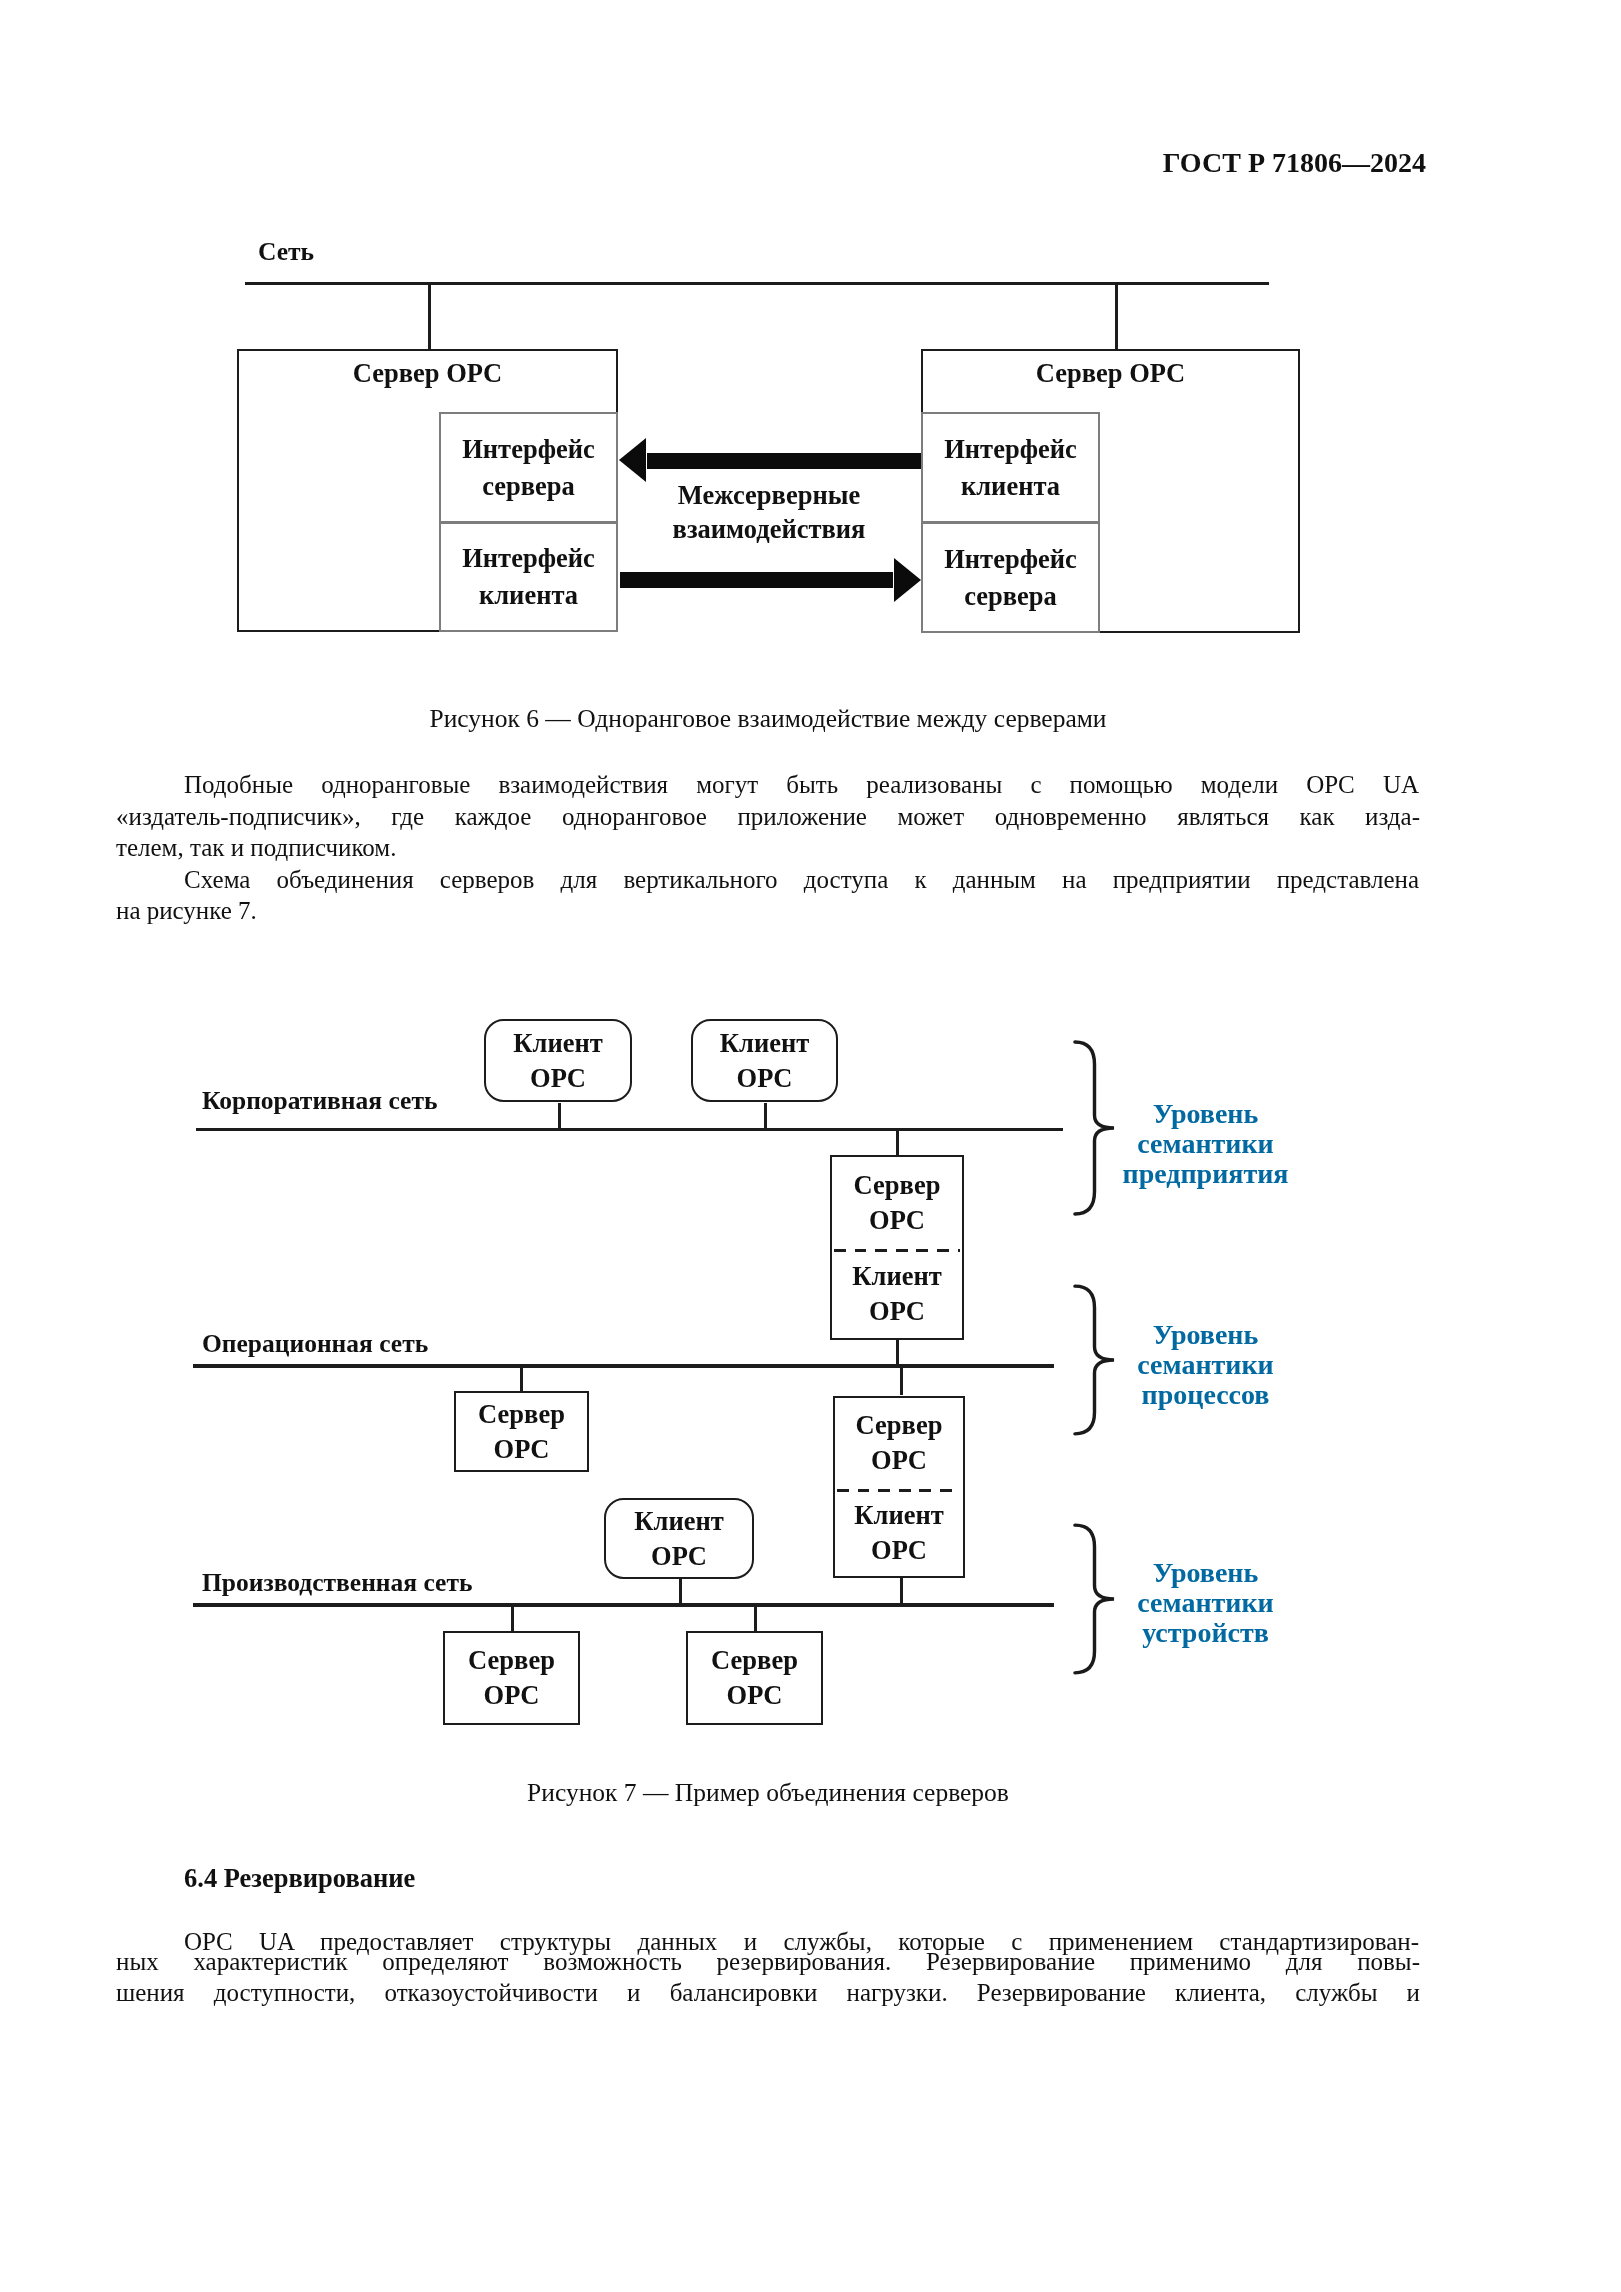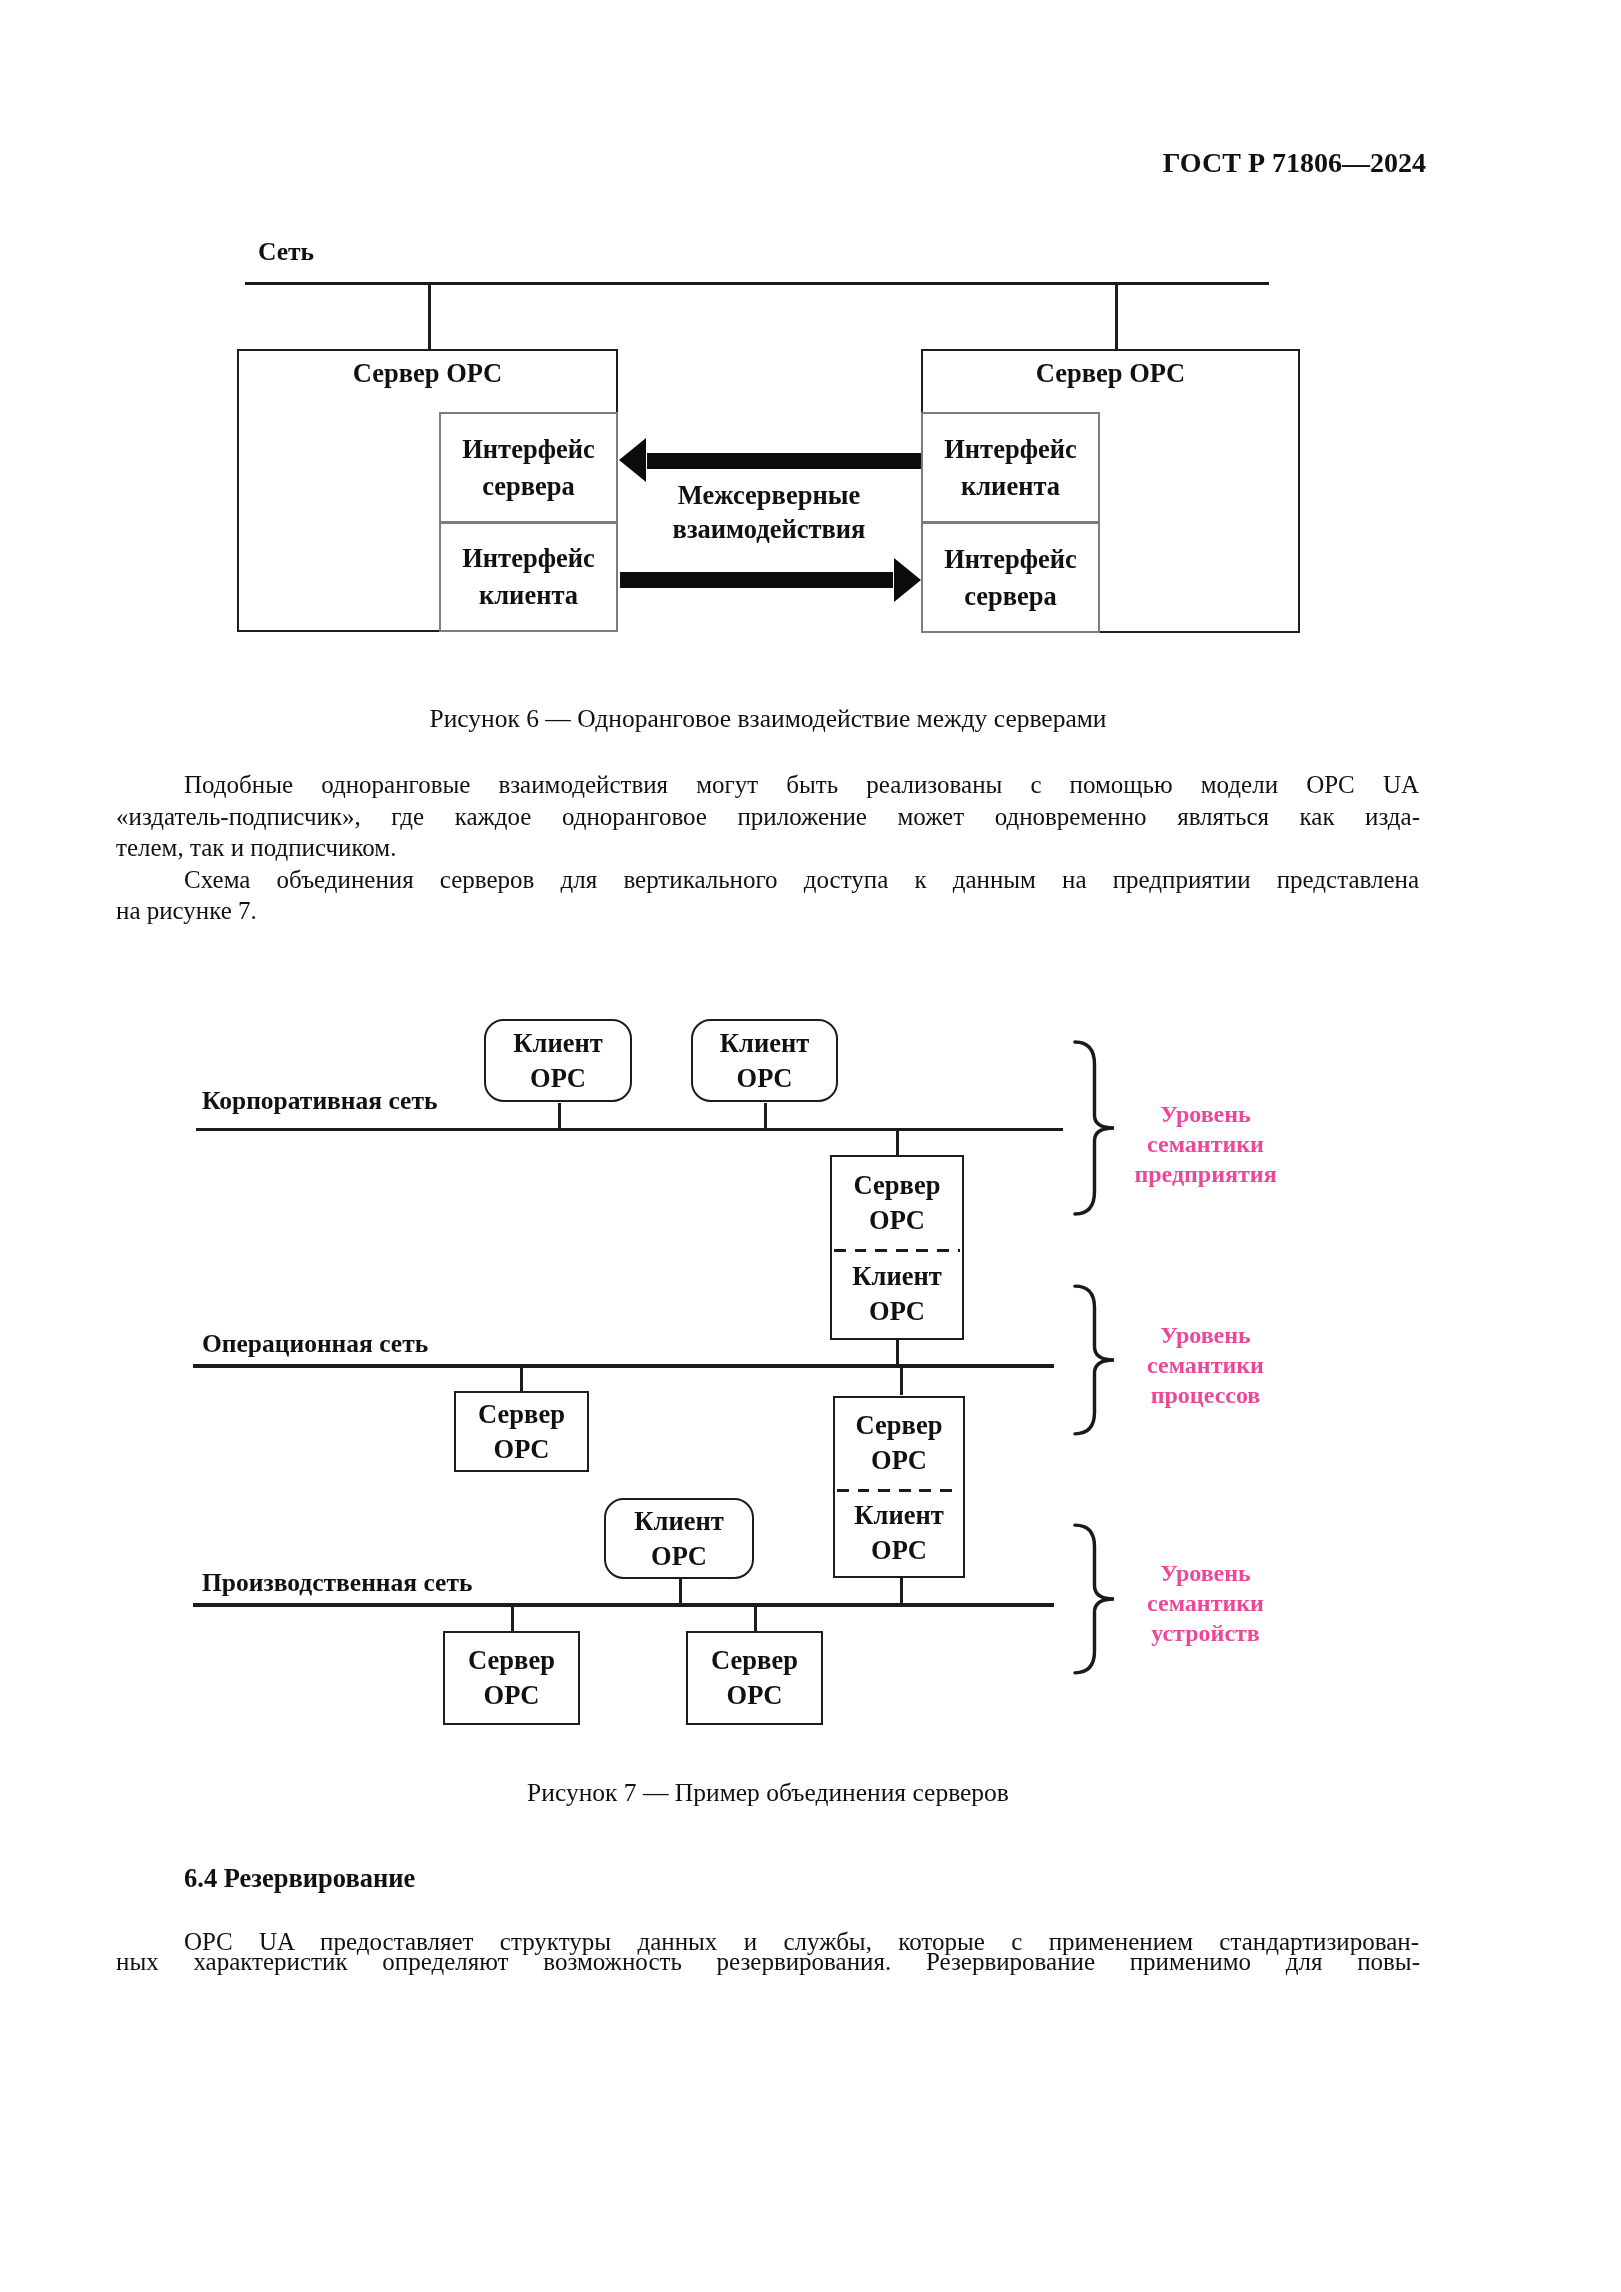--- a/index.html
+++ b/index.html
@@ -15,21 +15,21 @@
   .gbox{border:2.9px solid #7d7d7d;}
   .rbox{border-radius:19.6px;}
   .boxlbl{
     position:absolute;display:flex;align-items:center;justify-content:center;
     text-align:center;font-weight:bold;font-size:26.5px;line-height:37px;
     white-space:pre-line;color:#111;
   }
   .netlbl{position:absolute;font-weight:bold;font-size:25.5px;line-height:29px;color:#111;}
   .bracelbl{
     position:absolute;width:255px;text-align:center;font-weight:bold;
-    font-size:24px;line-height:30px;white-space:pre-line;color:#ec4899;
+    font-size:28px;line-height:30px;white-space:pre-line;color:#0369a1;
   }
   .tline{position:absolute;font-size:25px;line-height:31px;color:#111;white-space:nowrap;}
   .just{white-space:normal;text-align:justify;text-align-last:justify;}
   .caption{position:absolute;left:116px;width:1304px;text-align:center;font-size:25.5px;color:#111;}
   .dash{position:absolute;height:2.9px;background:repeating-linear-gradient(90deg,#1c1c1c 0 11.8px,transparent 11.8px 20.6px);}
   .arrowshaft{position:absolute;height:15.7px;background:#0b0b0b;}
   .tri-left{position:absolute;width:0;height:0;border-top:22.5px solid transparent;border-bottom:22.5px solid transparent;border-right:27.4px solid #0b0b0b;}
   .tri-right{position:absolute;width:0;height:0;border-top:22.5px solid transparent;border-bottom:22.5px solid transparent;border-left:27.4px solid #0b0b0b;}
   .hdr{position:absolute;left:936px;top:147px;width:490px;text-align:right;font-size:28px;font-weight:bold;color:#111;}
   .pagenum{position:absolute;left:1274px;top:2068px;width:153px;text-align:right;font-size:25.5px;color:#111;margin-top:44px;}
@@ -154,17 +154,18 @@
   </svg>
   <div class="bracelbl" style="left:1078px;top:1558px;">Уровень
 семантики
 устройств</div>
 
   <div class="caption" style="top:1778px;text-align:center;">Рисунок 7 — Пример объединения серверов</div>
 
   <div class="heading">6.4 Резервирование</div>
   <div class="tline just" style="left:184px;top:1914px;width:1235px;margin-top:12px;">OPC UA предоставляет структуры данных и службы, которые с применением стандартизирован-</div>
   <div class="tline just" style="left:116px;top:1946px;width:1304px;">ных характеристик определяют возможность резервирования. Резервирование применимо для повы-</div>
+  <div class="tline just" style="left:116px;top:1977px;width:1304px;">шения доступности, отказоустойчивости и балансировки нагрузки. Резервирование клиента, службы и</div>
 
   <div class="pagenum">15</div>
 
 </div>
 
 
 </body></html>

